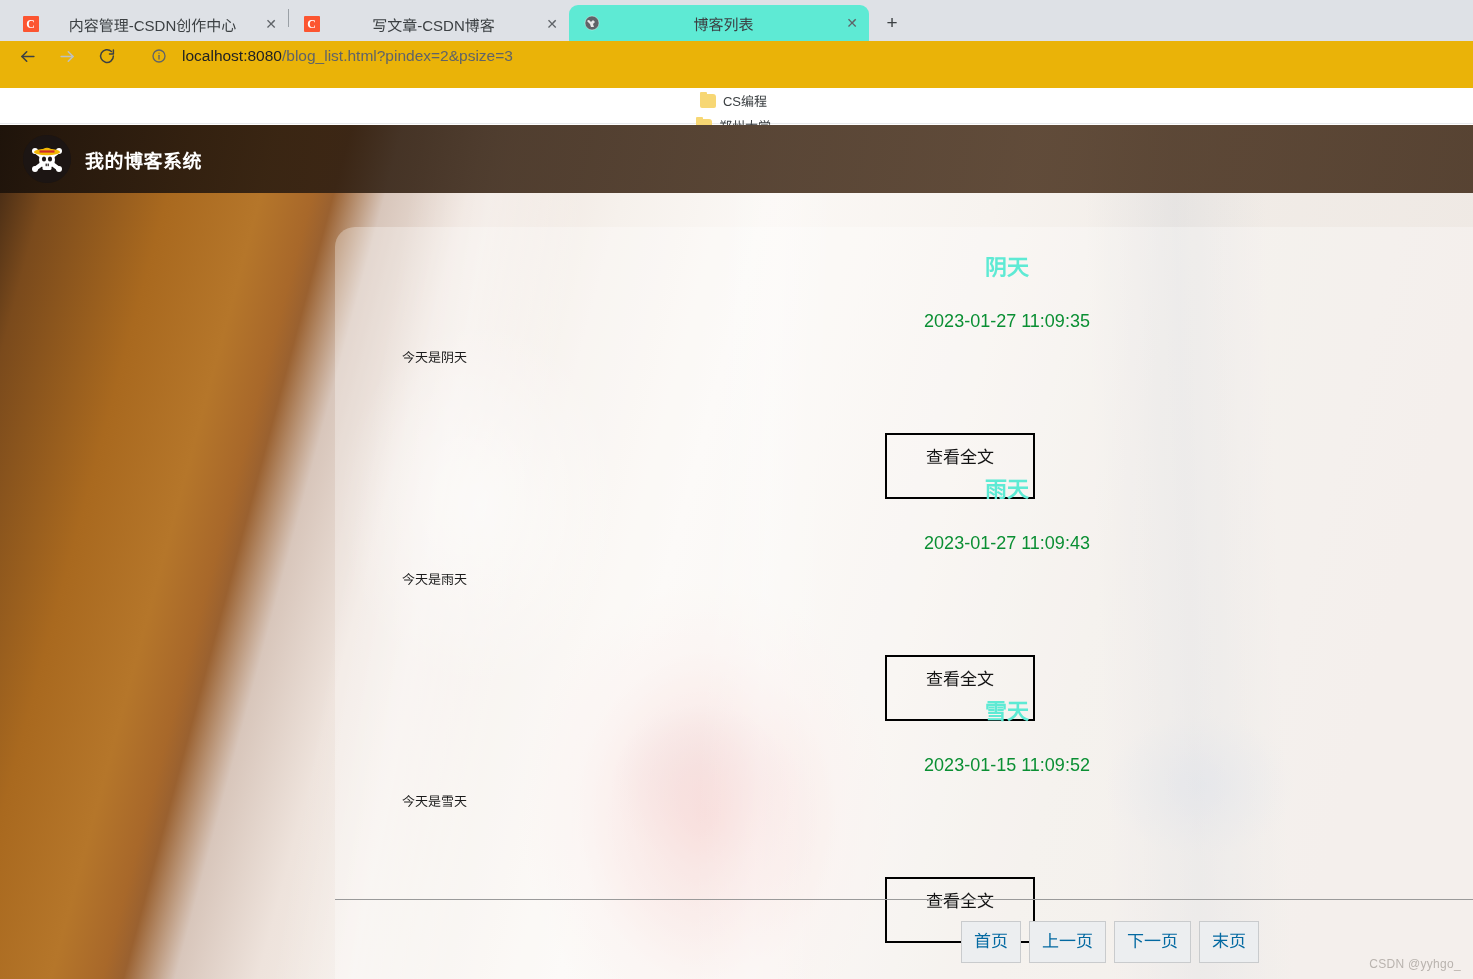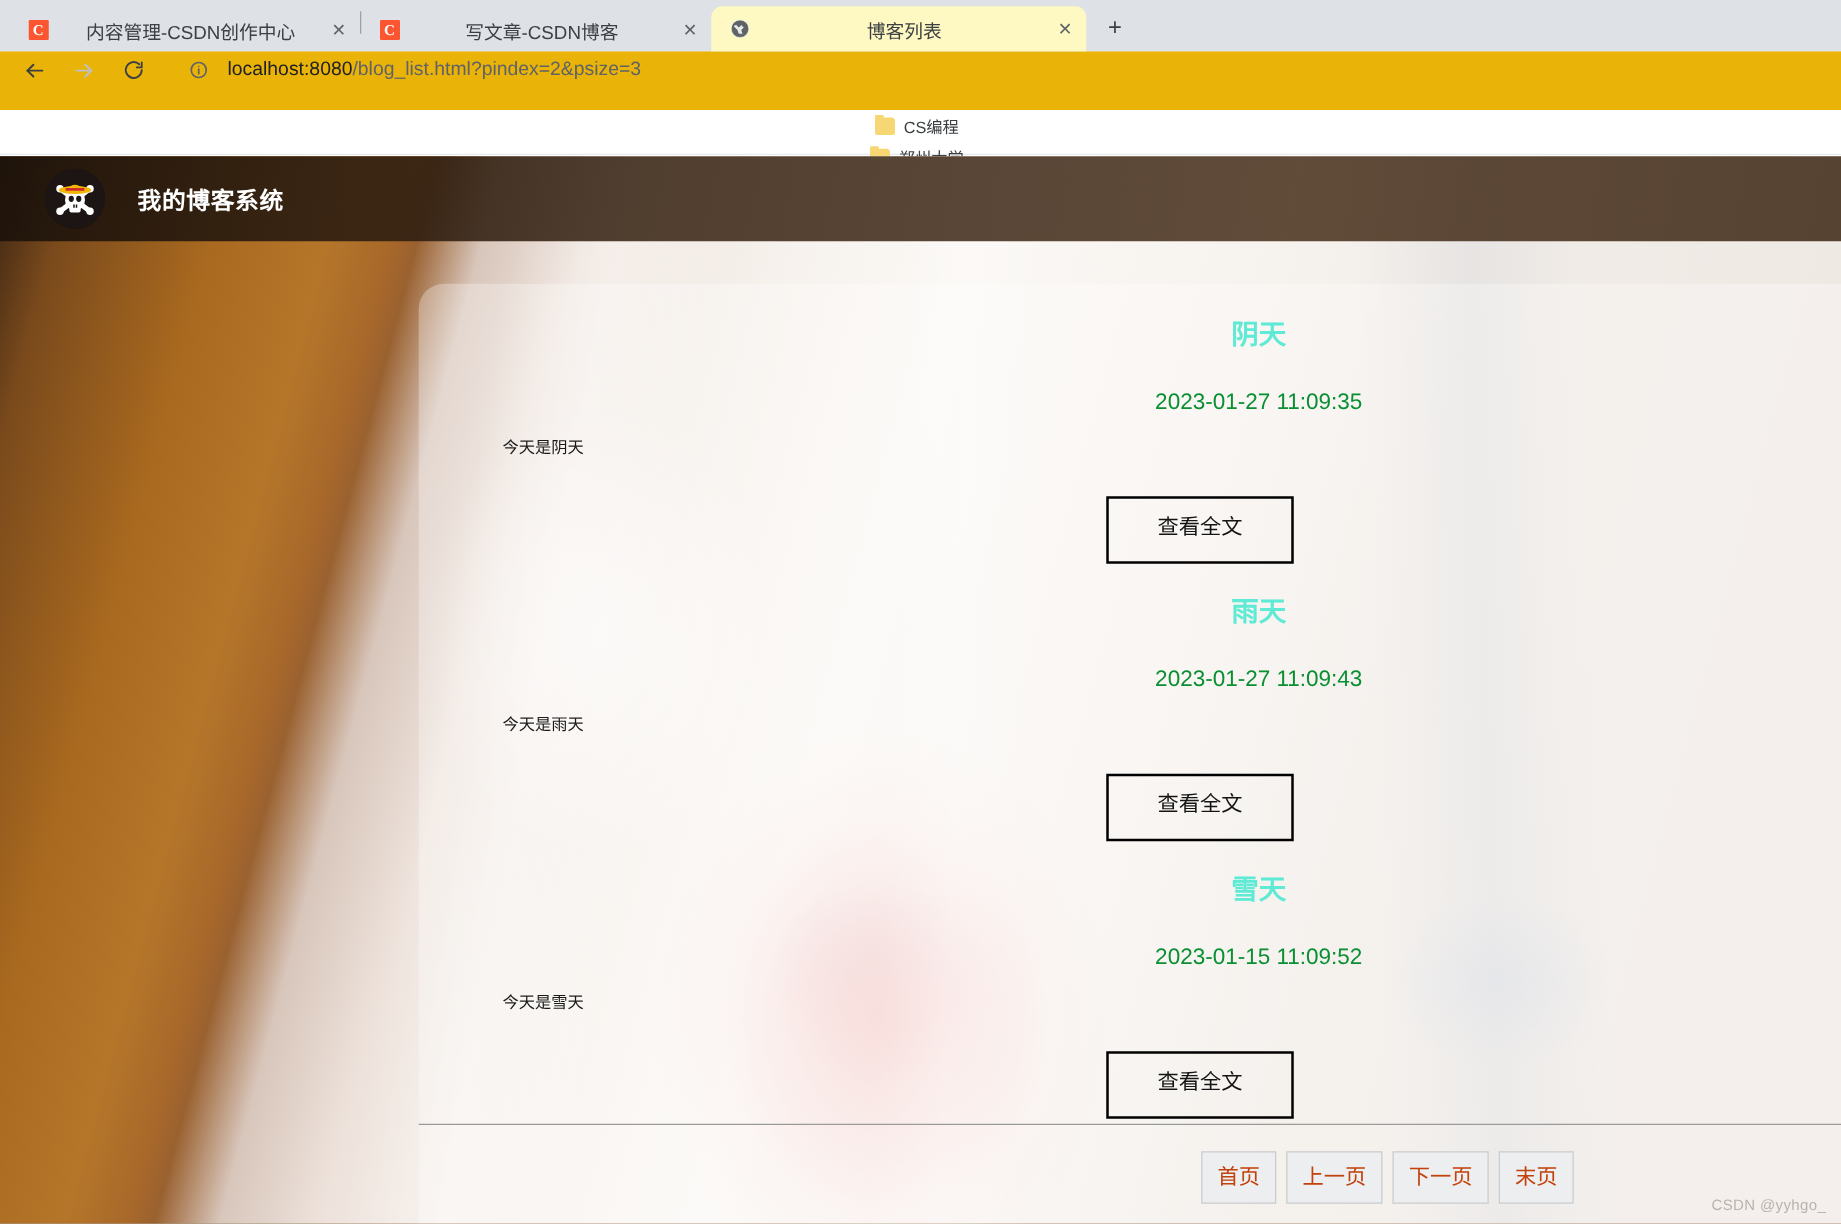--- a/index.html
+++ b/index.html
@@ -34,21 +34,21 @@
     border-radius: 9px 9px 0 0;
     font-size: 13.5px;
     color: #3c4043;
   }
   .tab.inactive { background: transparent; }
   .tab.inactive + .tab.inactive::before,
   .tab.inactive::after {
     content: "";
   }
   .tab.active {
-    background: #fef9c3;
+    background: #5eead4;
     width: 300px;
     height: 36px;
   }
   .tab .favicon {
     width: 17px; height: 17px;
     flex: 0 0 17px;
     margin-right: 10px;
     display: flex; align-items: center; justify-content: center;
   }
   .csdn-ico {
@@ -200,23 +200,22 @@
 
   
   .site-header {
     position: absolute;
     left: 0; top: 0;
     width: 1473px;
     height: 68px;
     background: linear-gradient(100deg, rgba(28,18,10,0.92) 0%, rgba(58,38,22,0.88) 35%, rgba(72,48,28,0.86) 70%, rgba(66,44,26,0.88) 100%);
     display: flex;
     align-items: center;
-    padding-left: 36px;
+    padding-left: 23px;
     z-index: 5;
-    gap: 12px;
   }
   .logo {
     width: 48px; height: 48px;
     flex: 0 0 48px;
     border-radius: 50%;
     background: #1c1513;
     position: relative;
     margin-right: 14px;
     overflow: hidden;
   }
@@ -262,24 +261,24 @@
   }
   .blog-item .desc {
     position: absolute;
     left: 67px;
     top: 120px;
     font-size: 13px;
     color: #1a1a1a;
   }
   .blog-item .readmore {
     display: block;
-    margin: 14px auto 0;
+    margin: 50px auto 0;
     margin-left: auto;
     width: 150px;
-    height: 54px;
+    height: 66px;
     border: 2px solid #000000;
     background: transparent;
     font-size: 17px;
     color: #141414;
     font-family: "Liberation Sans", "DejaVu Sans", sans-serif;
     text-align: center;
     line-height: 46px;
     position: absolute;
     left: 550px;
     top: 156px;
@@ -301,21 +300,21 @@
     justify-content: center;
     gap: 8px;
     margin-left: 206px;
   }
   .page-btn {
     min-width: 54px;
     height: 42px;
     background: #eceef0;
     border: 1px solid #c9cbcd;
     font-size: 17px;
-    color: #c2410c;
+    color: #0369a1;
     font-family: "Liberation Sans", "DejaVu Sans", sans-serif;
     padding: 0 12px;
     line-height: 40px;
     text-align: right;
   }
 
   .watermark {
     position: absolute;
     right: 12px;
     bottom: 8px;

